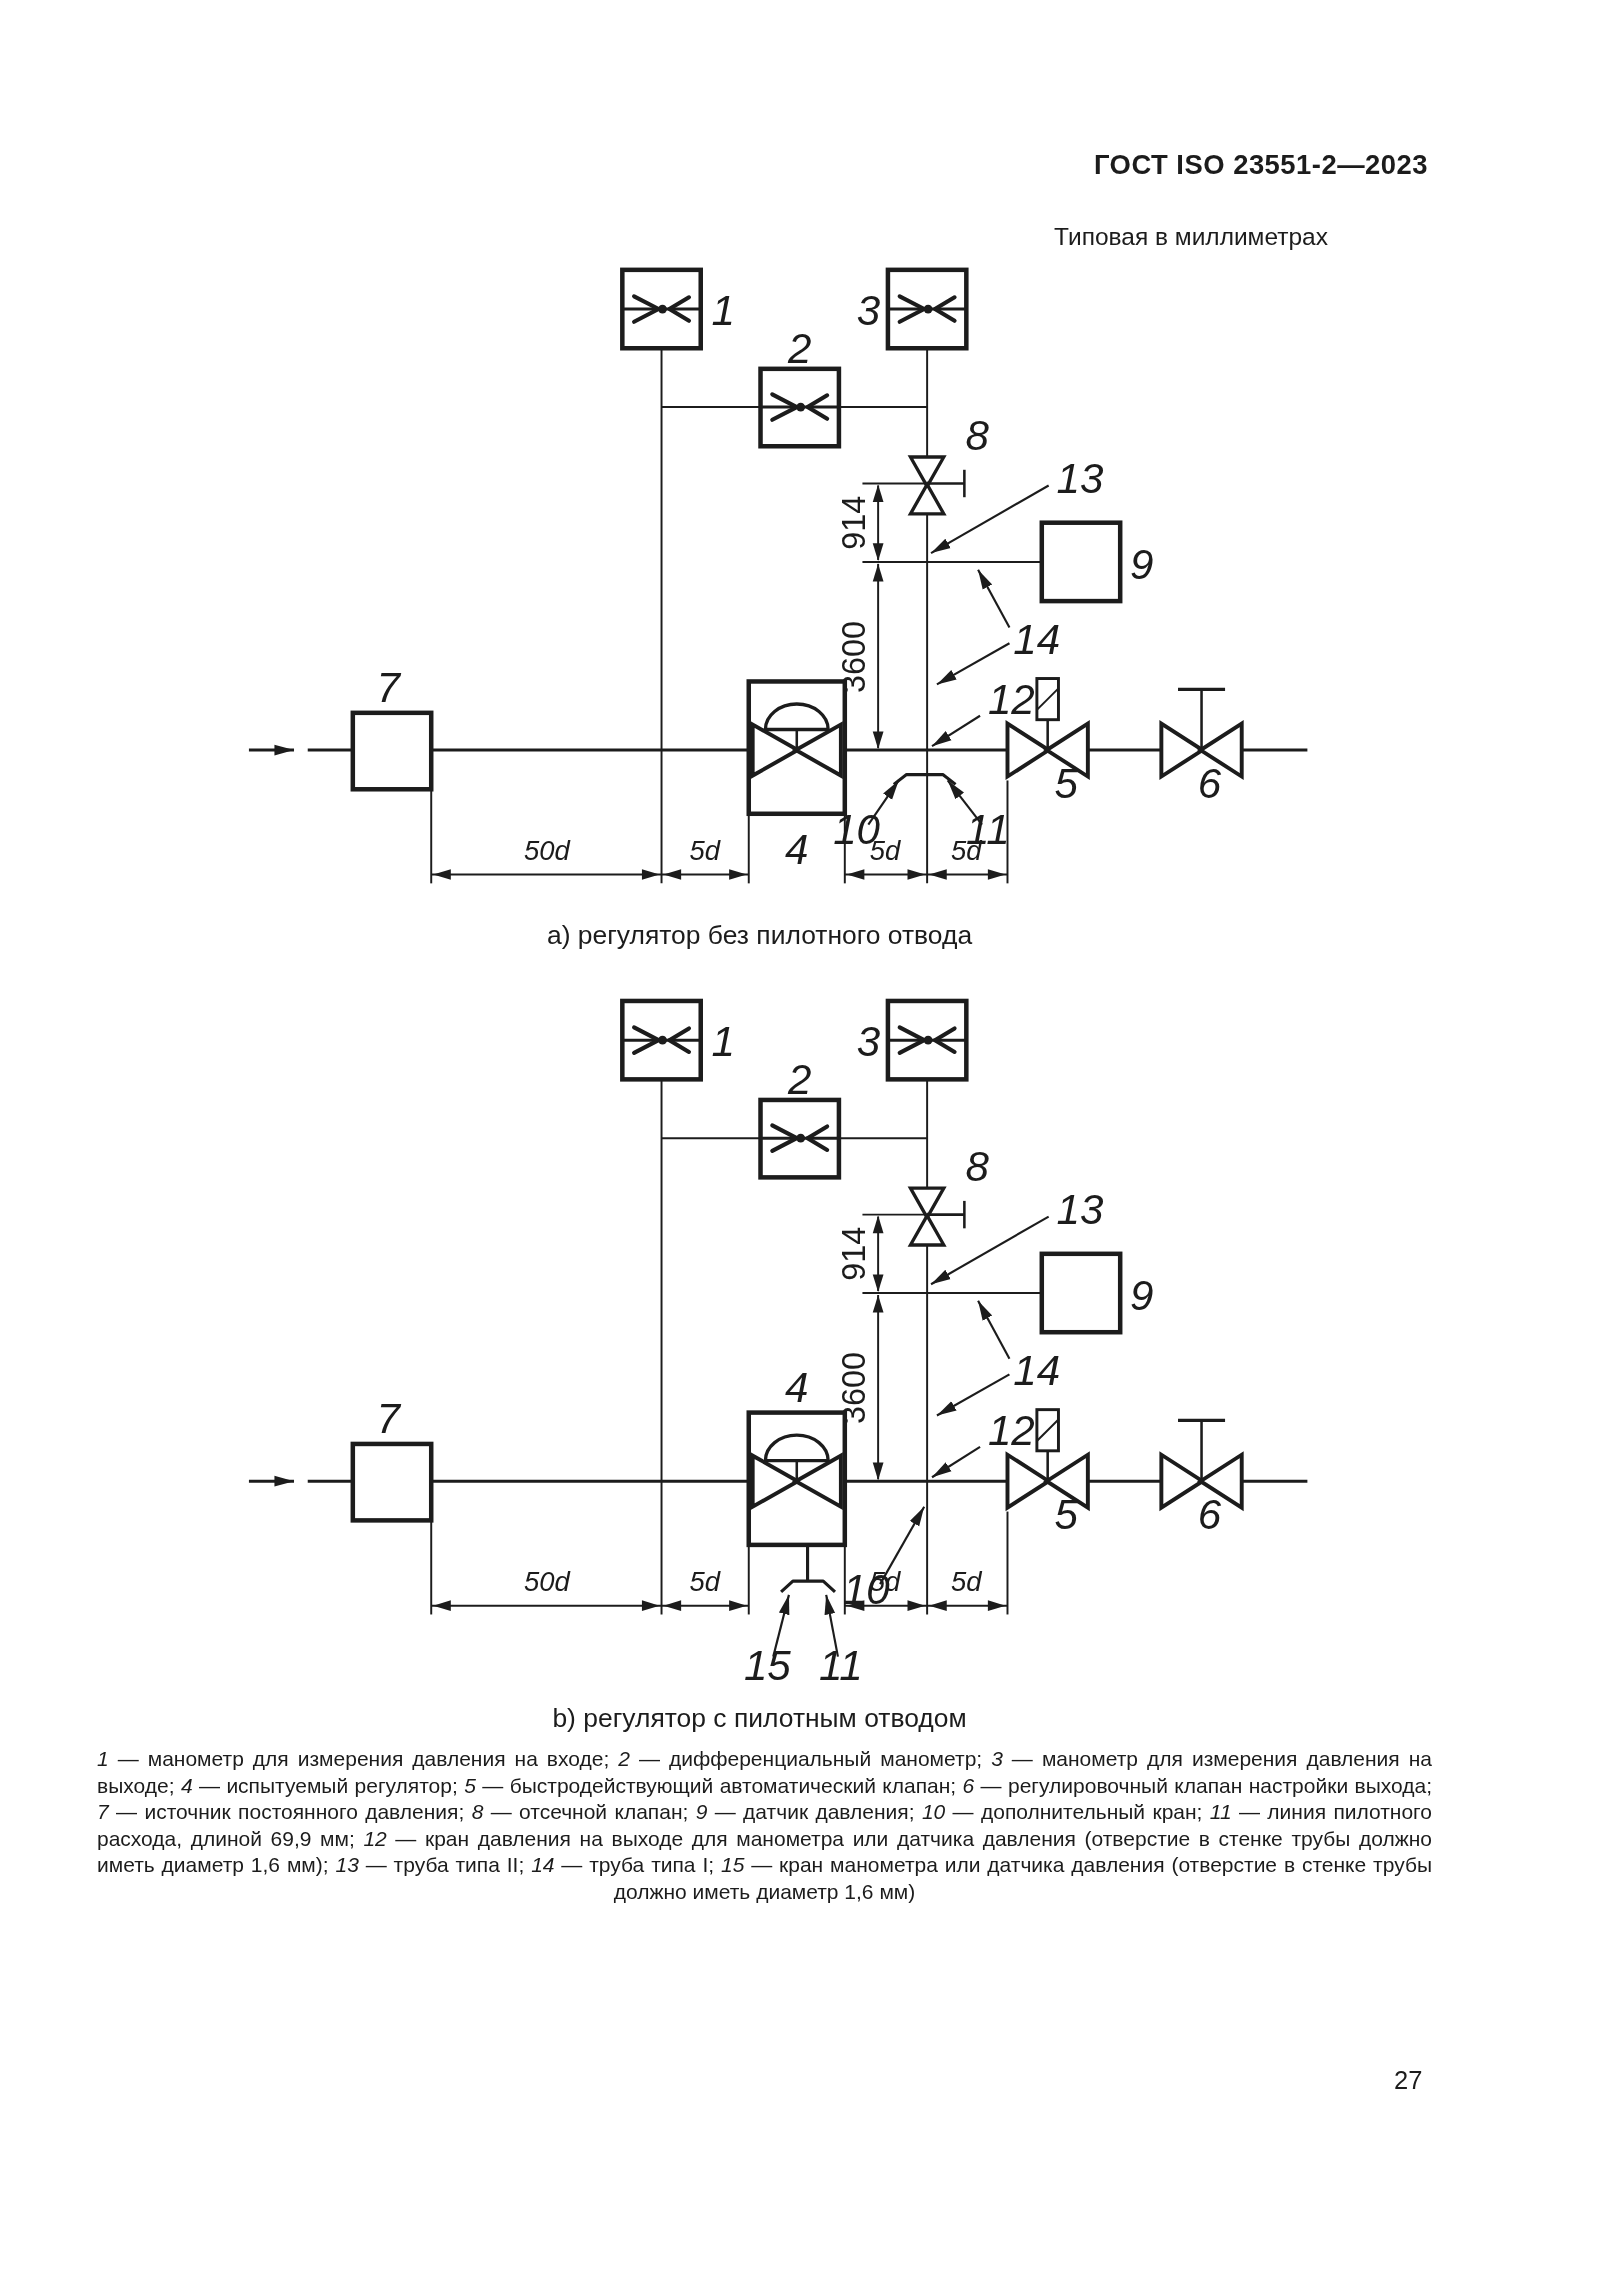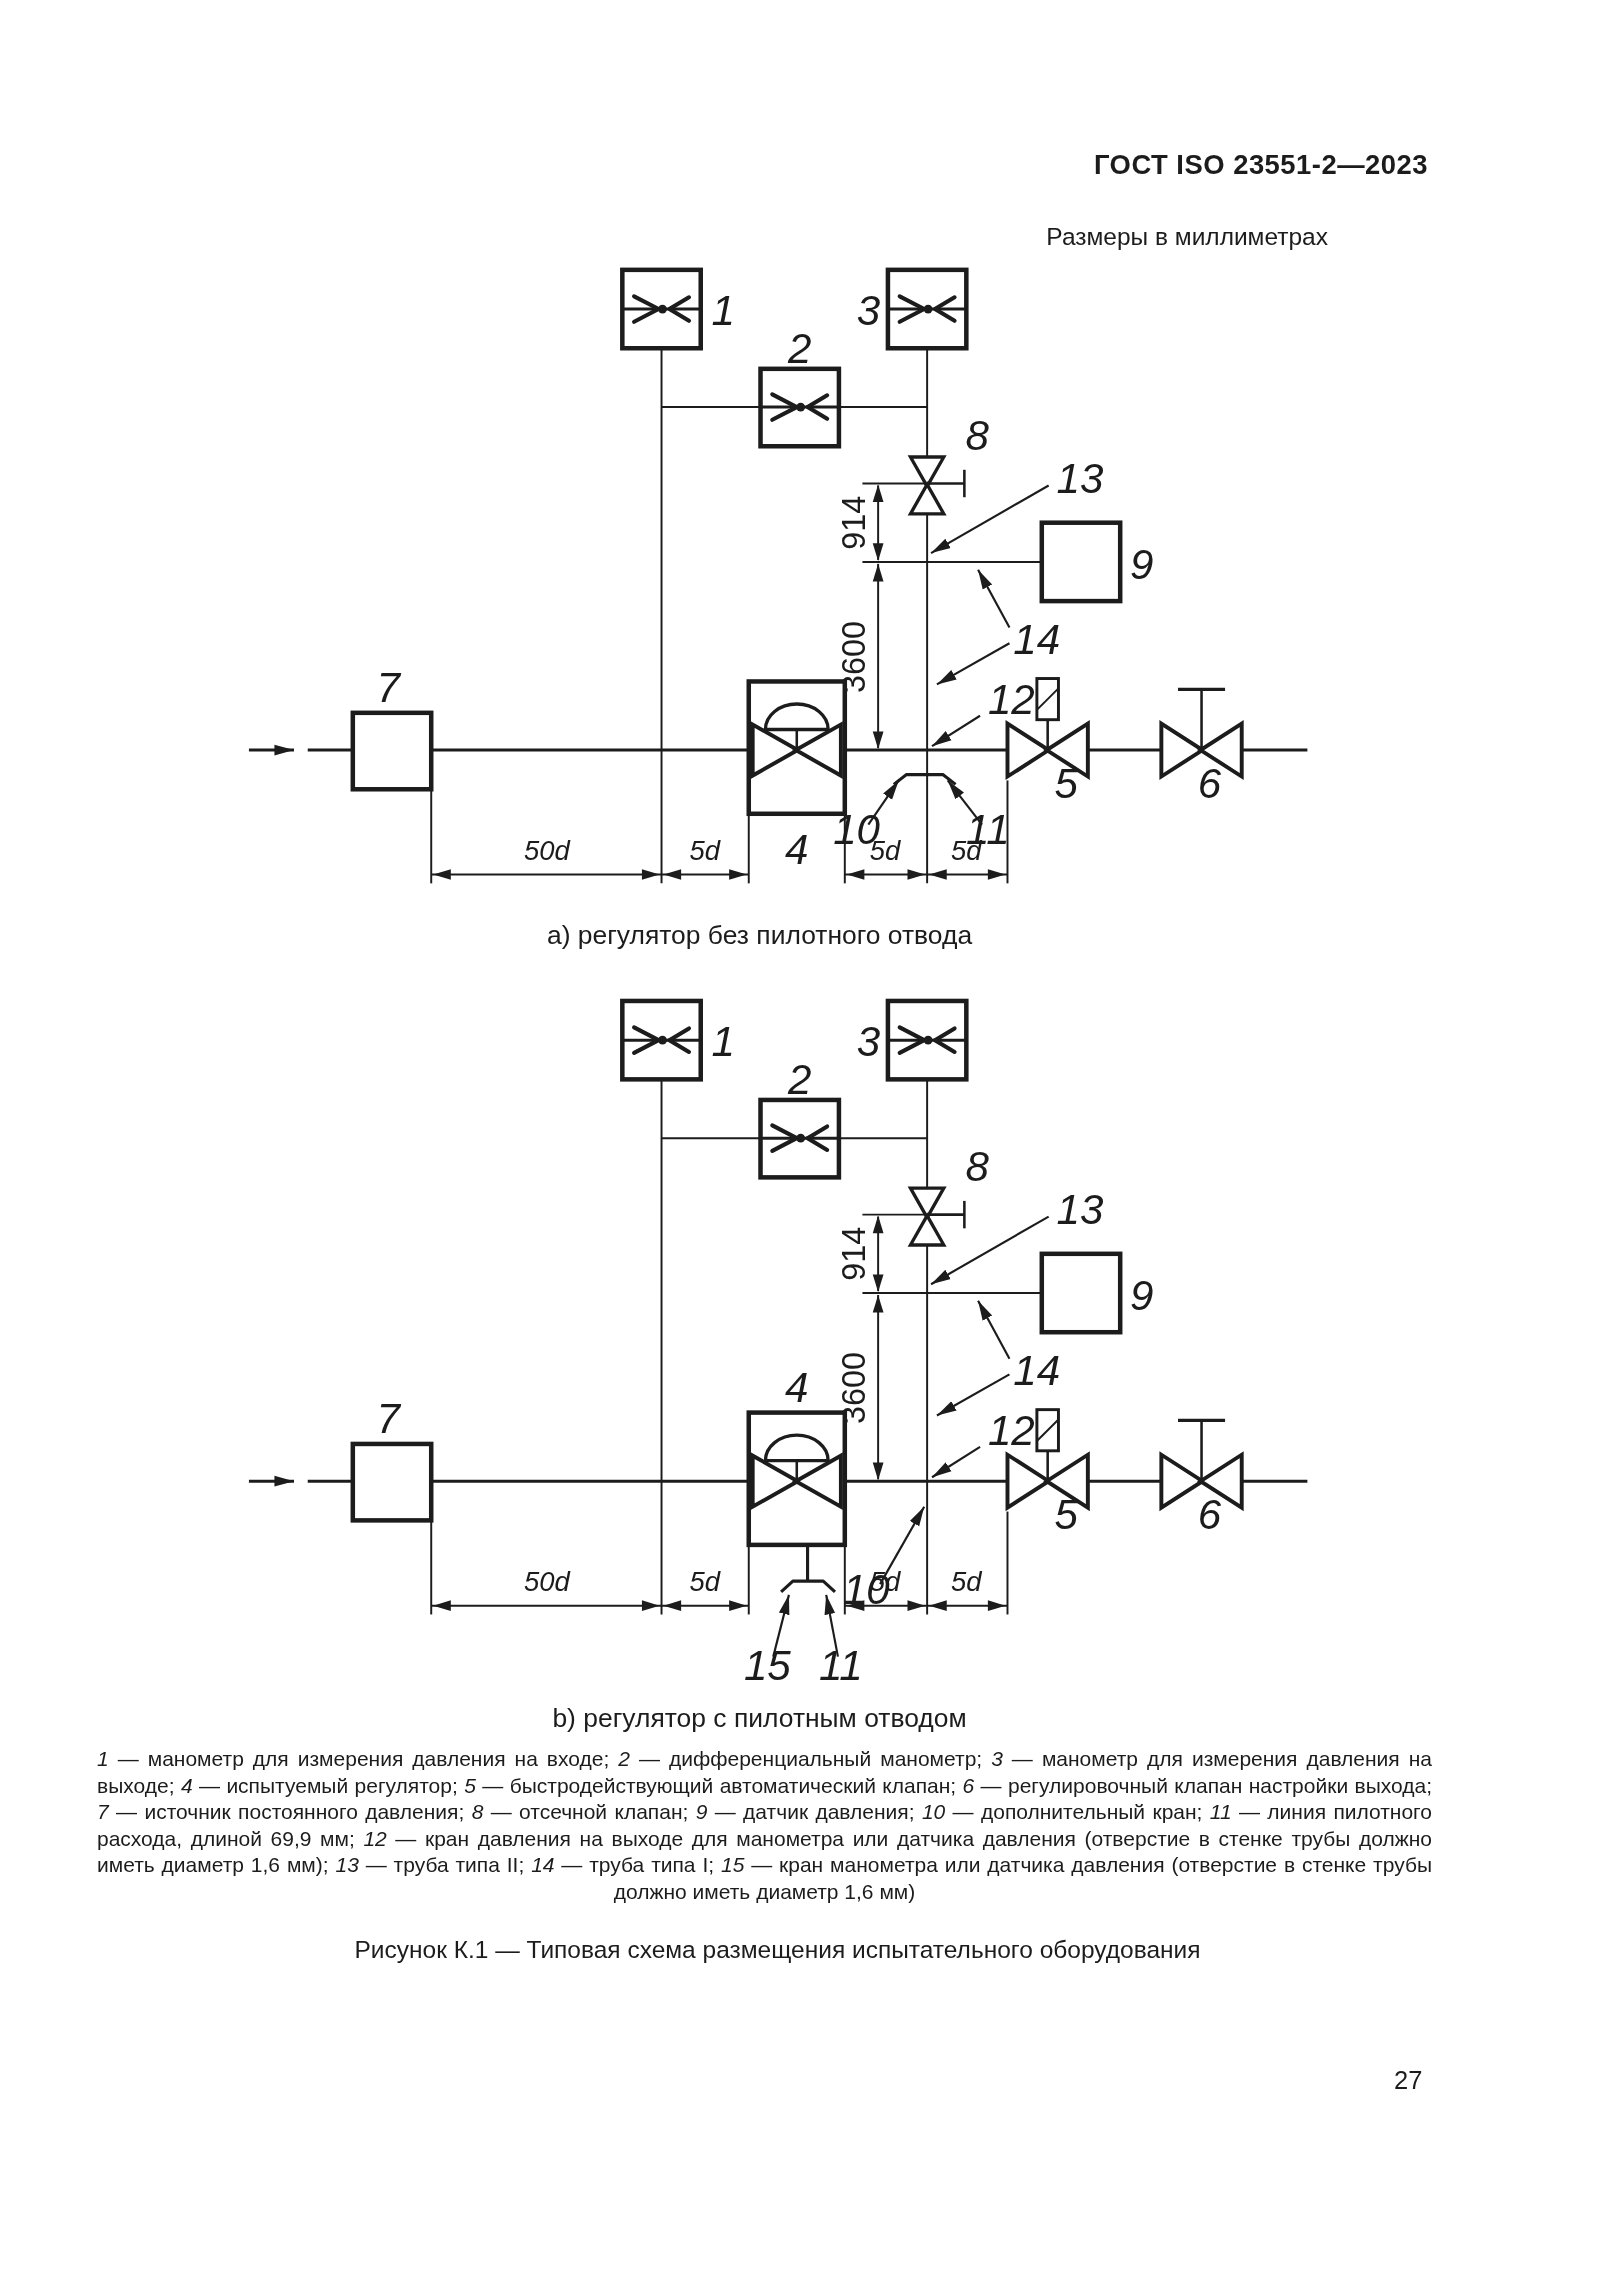--- a/index.html
+++ b/index.html
@@ -34,21 +34,21 @@
   .lbl{ font:italic 43px "Liberation Sans",sans-serif; }
   .dim{ font:italic 28px "Liberation Sans",sans-serif; }
   .dmv{ font:33px "Liberation Sans",sans-serif; }
   .cap{ font:27px "Liberation Sans",sans-serif; }
 </style>
 </head>
 <body>
 
 <div class="page">
   <div class="hdr">ГОСТ ISO 23551-2—2023</div>
-  <div class="units">Размеры в миллиметрах</div>
+  <div class="units">Типовая в миллиметрах</div>
 
   <svg width="1621" height="2293" viewBox="0 0 1654 2339">
     <defs>
       <marker id="ah" markerUnits="userSpaceOnUse" markerWidth="22" markerHeight="16" refX="20" refY="7" orient="auto">
         <path d="M0,1.5 L20,7 L0,12.5 Z" fill="#1c1c1c"></path>
       </marker>
     </defs>
 
     <g id="core">
 
@@ -175,16 +175,15 @@
       <text class="lbl" x="783" y="1714" text-anchor="middle">15</text>
       <line class="ld" x1="855" y1="1690" x2="843" y2="1627"></line>
       <text class="lbl" x="858" y="1714" text-anchor="middle">11</text>
       <line class="ld" x1="898" y1="1616" x2="943" y2="1537"></line>
       <text class="lbl" x="884" y="1636" text-anchor="middle">10</text>
       <text class="cap" x="775" y="1762" text-anchor="middle">b)  регулятор с пилотным отводом</text>
     </g>
   </svg>
 
   <div class="legend"><i>1</i> — манометр для измерения давления на входе; <i>2</i> — дифференциальный манометр; <i>3</i> — манометр для измерения давления на выходе; <i>4</i> — испытуемый регулятор; <i>5</i> — быстродействующий автоматический клапан; <i>6</i> — регулировочный клапан настройки выхода; <i>7</i> — источник постоянного давления; <i>8</i> — отсечной клапан; <i>9</i> — датчик давления; <i>10</i> — дополнительный кран; <i>11</i> — линия пилотного расхода, длиной 69,9 мм; <i>12</i> — кран давления на выходе для манометра или датчика давления (отверстие в стенке трубы должно иметь диаметр 1,6 мм); <i>13</i> — труба типа II; <i>14</i> — труба типа I; <i>15</i> — кран манометра или датчика давления (отверстие в стенке трубы должно иметь диаметр 1,6 мм)</div>
-  <div class="figcap">Рисунок К.1 — Типовая схема размещения испытательного оборудования</div>
   <div class="pagenum">27</div>
 </div>
 
 
 </body></html>

